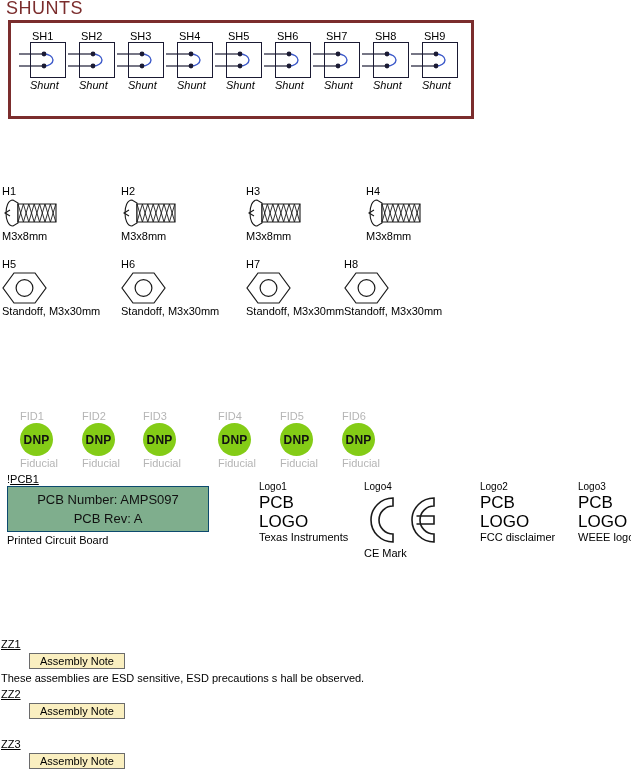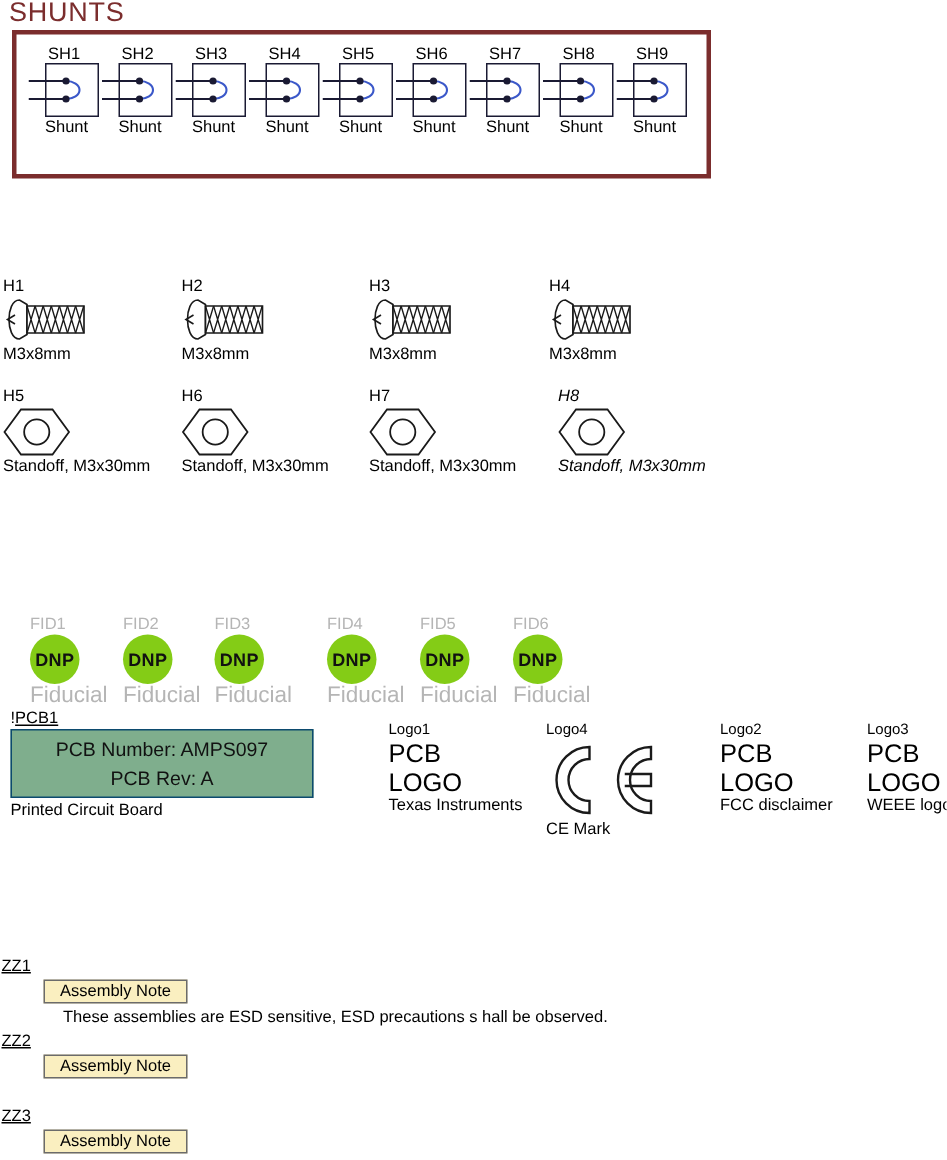--- a/index.html
+++ b/index.html
@@ -55,20 +55,21 @@
     border: 1.2px solid #1a1a33;
     box-sizing: border-box;
     background: #fff;
   }
   .shunt-sym svg { position: absolute; left: -12px; top: -1px; }
   .shunt-name {
     font-size: 11px;
     line-height: 13px;
     padding-top: 1px;
     white-space: nowrap;
+    font-style: italic;
   }
 
   
   .hw-cell { position: absolute; }
   .hw-ref {
     font-size: 11px;
     line-height: 13px;
     white-space: nowrap;
   }
   .hw-val {
@@ -92,21 +93,21 @@
     background: #84cc16;
     display: flex;
     align-items: center;
     justify-content: center;
     font-size: 12px;
     font-weight: bold;
     color: #111;
     letter-spacing: 0.2px;
   }
   .fid-name {
-    font-size: 15px;
+    font-size: 11px;
     line-height: 13px;
     color: #b5b5b5;
     padding-top: 1px;
     white-space: nowrap;
   }
 
   
   #pcb-ref {
     left: 7px; top: 473px;
     font-size: 11px;
@@ -181,21 +182,20 @@
     border: 1px solid #6b6b6b;
     font-size: 11px;
     line-height: 14px;
     white-space: nowrap;
   }
   .note-text {
     font-size: 11px;
     line-height: 14px;
     padding-top: 2px;
     white-space: nowrap;
-    margin-left: 41px;
   }
 </style>
 </head>
 <body>
 
 <div class="abs" id="shunts-title">SHUNTS</div>
 
 <div class="abs" id="shunts-box"></div>
 
 <div id="shunts-row">
@@ -451,21 +451,21 @@
     <div class="hw-cell" style="left: 246px; top: 258px;">
       <div class="hw-ref">H7</div>
       <div class="hw-art"><svg width="46" height="34" viewBox="0 0 46 34" xmlns="http://www.w3.org/2000/svg">
           <g stroke="#1a1a1a" stroke-width="1.2" fill="none">
             <polygon points="12,2 33,2 44,17 33,32 12,32 1,17"></polygon>
             <circle cx="22.5" cy="17" r="8.4"></circle>
           </g>
         </svg></div>
       <div class="hw-val">Standoff, M3x30mm</div>
     </div>
-    <div class="hw-cell" style="left: 372px; top: 258px; font-style: italic;">
+    <div class="hw-cell" style="left: 344px; top: 258px;">
       <div class="hw-ref">H8</div>
       <div class="hw-art"><svg width="46" height="34" viewBox="0 0 46 34" xmlns="http://www.w3.org/2000/svg">
           <g stroke="#1a1a1a" stroke-width="1.2" fill="none">
             <polygon points="12,2 33,2 44,17 33,32 12,32 1,17"></polygon>
             <circle cx="22.5" cy="17" r="8.4"></circle>
           </g>
         </svg></div>
       <div class="hw-val">Standoff, M3x30mm</div>
     </div>
   </div>

